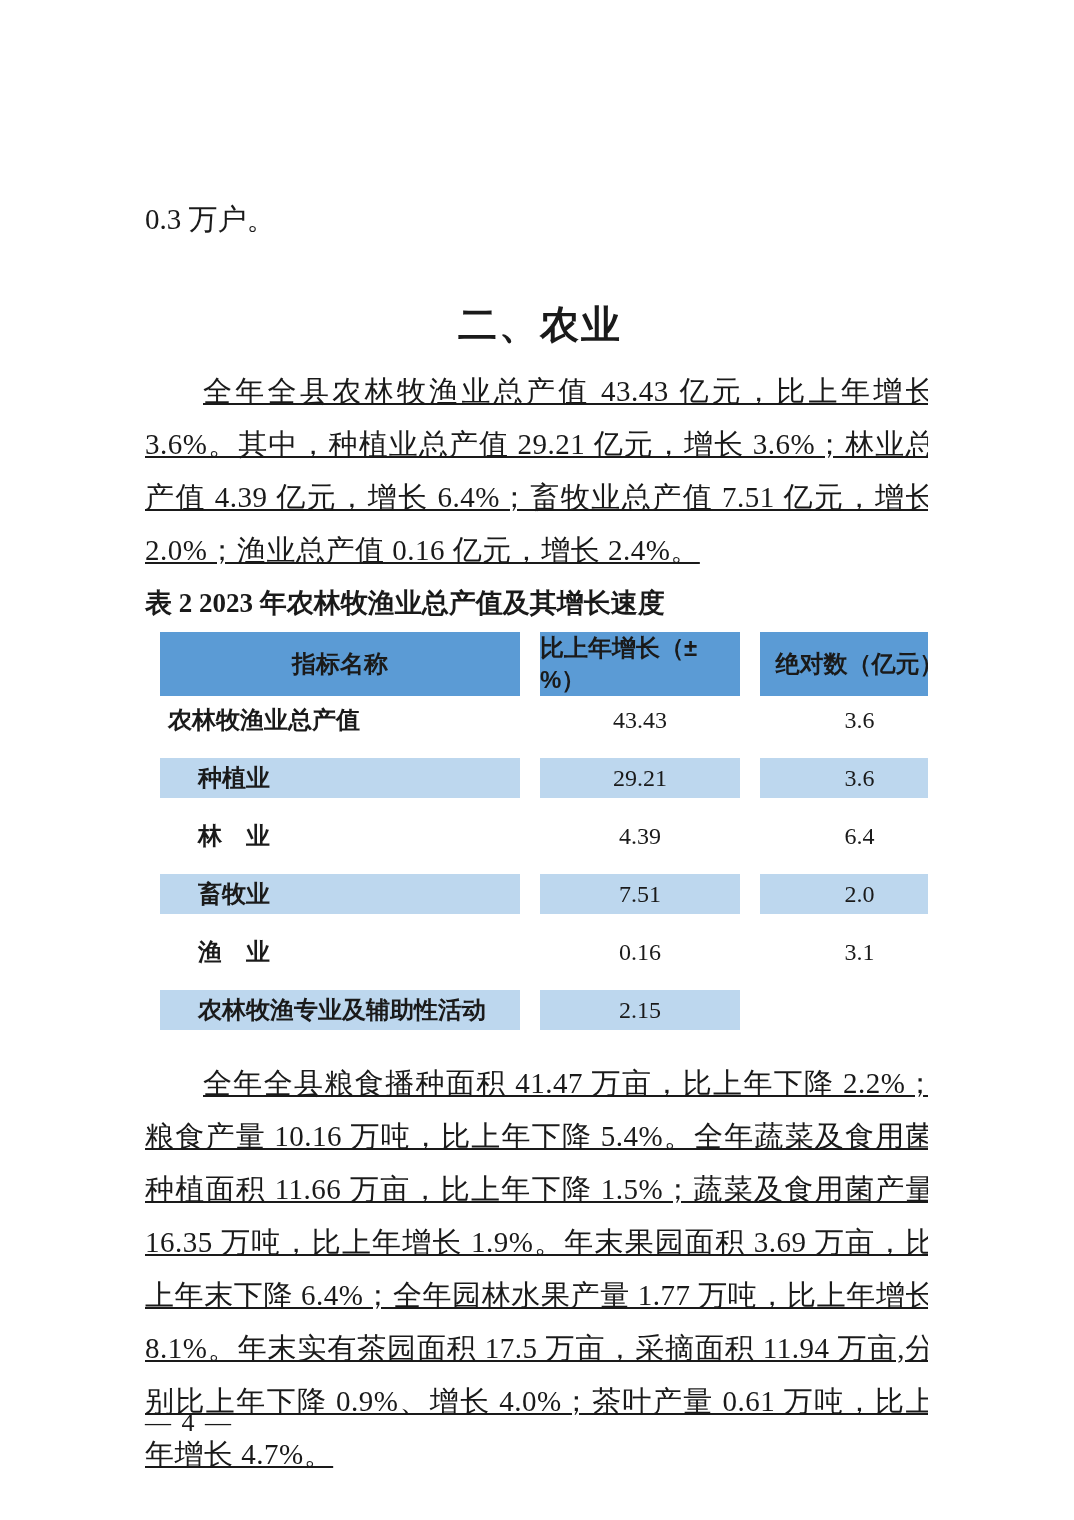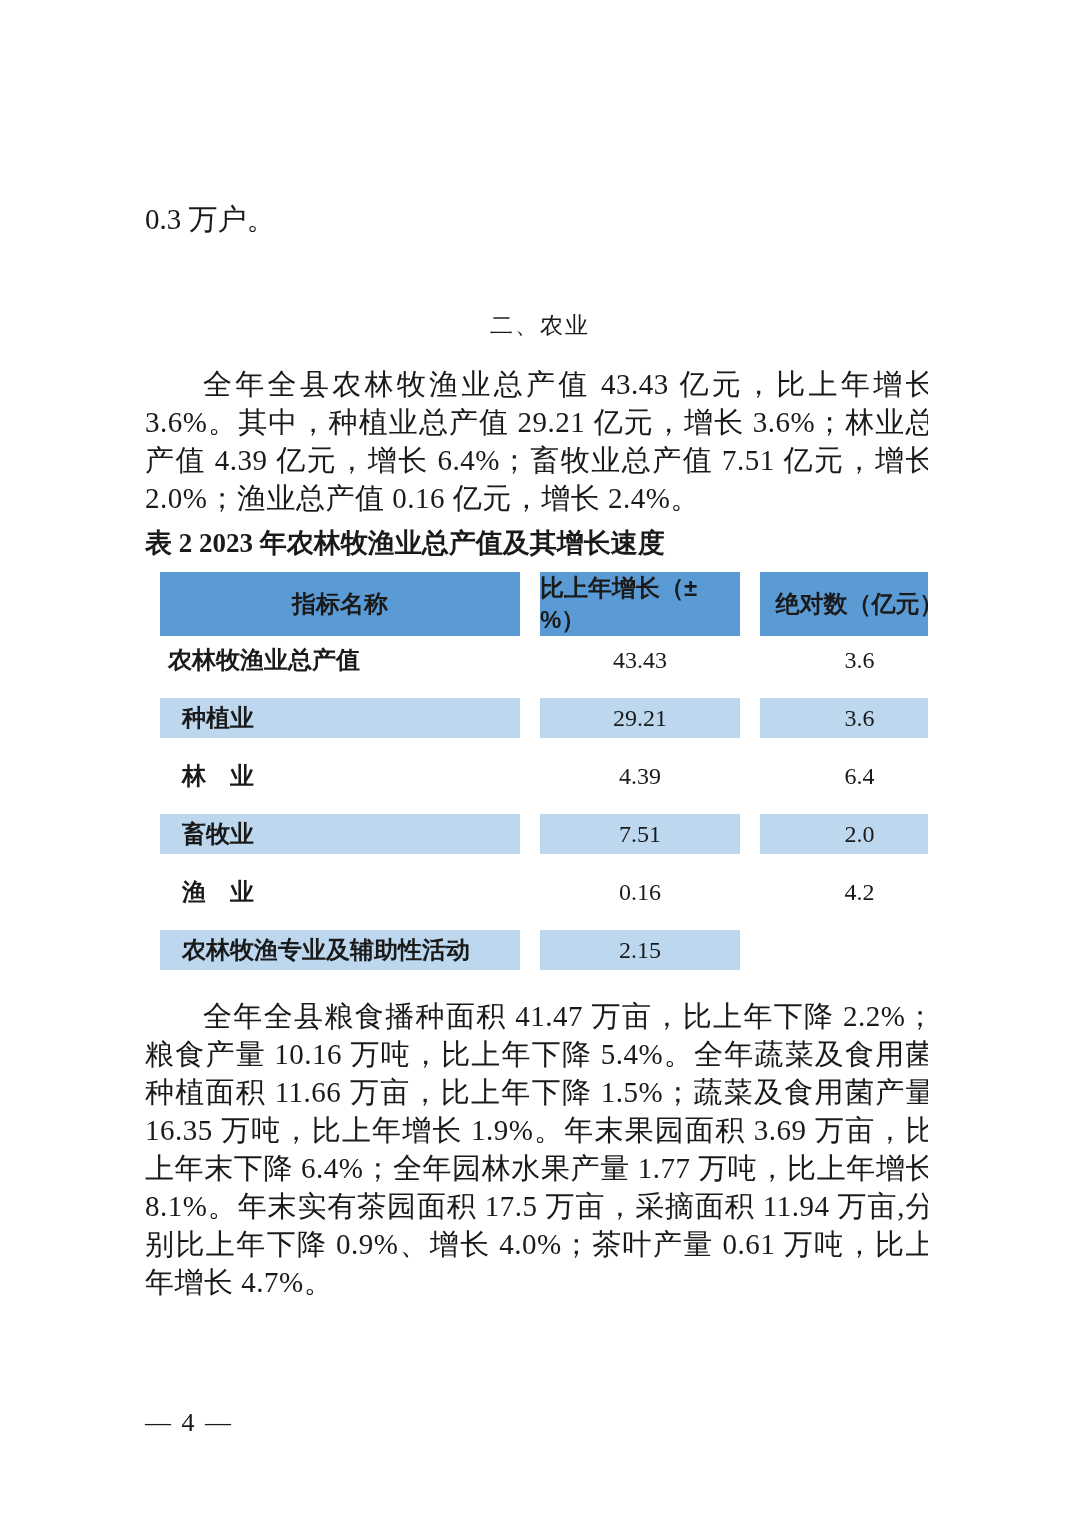--- a/index.html
+++ b/index.html
@@ -29,32 +29,33 @@
   }
   .carryover {
     margin: 193px 0 0 0;
     font-size: 29px;
     line-height: 53px;
   }
   .section-heading {
     margin: 56px 0 0 0;
     text-align: center;
     font-family: "Liberation Sans", "DejaVu Sans", sans-serif;
-    font-weight: normal;
-    font-size: 23px;
+    font-weight: bold;
+    font-size: 39px;
     line-height: 46px;
     letter-spacing: 2px;
   }
   .para {
     margin: 17px 0 0 0;
     font-size: 29px;
-    line-height: 38px;
+    line-height: 53px;
     text-align: justify;
     text-indent: 2em;
     letter-spacing: 0.5px;
+    text-decoration: underline;
   }
   .para2 { margin-top: 27px; }
   .table-title {
     margin: 9px 0 0 0;
     font-weight: bold;
     font-size: 27px;
     line-height: 34px;
   }
   .stat-table {
     margin: 12px 0 0 15px;
@@ -80,21 +81,21 @@
   .cell {
     display: flex;
     align-items: center;
   }
   .cell.label {
     padding-left: 8px;
     font-family: "Liberation Sans", "DejaVu Sans", sans-serif;
     font-weight: bold;
     font-size: 24px;
   }
-  .cell.label.sub { padding-left: 22px; }
+  .cell.label.sub { padding-left: 38px; }
   .cell.num {
     justify-content: center;
     font-size: 24px;
   }
   .page-number {
     position: absolute;
     left: 145px;
     bottom: 82px;
     font-size: 26px;
     letter-spacing: 2px;
@@ -137,21 +138,21 @@
             <div class="cell num">6.4</div>
           </div>
           <div class="trow alt">
             <div class="cell label sub">畜牧业</div>
             <div class="cell num">7.51</div>
             <div class="cell num">2.0</div>
           </div>
           <div class="trow">
             <div class="cell label sub">渔　业</div>
             <div class="cell num">0.16</div>
-            <div class="cell num">4.2</div>
+            <div class="cell num">3.1</div>
           </div>
           <div class="trow alt">
             <div class="cell label sub">农林牧渔专业及辅助性活动</div>
             <div class="cell num">2.15</div>
           </div>
         </div>
     </div>
 
     <p class="para para2">全年全县粮食播种面积 41.47 万亩，比上年下降 2.2%；粮食产量 10.16 万吨，比上年下降 5.4%。全年蔬菜及食用菌种植面积 11.66 万亩，比上年下降 1.5%；蔬菜及食用菌产量 16.35 万吨，比上年增长 1.9%。年末果园面积 3.69 万亩，比上年末下降 6.4%；全年园林水果产量 1.77 万吨，比上年增长 8.1%。年末实有茶园面积 17.5 万亩，采摘面积 11.94 万亩,分别比上年下降 0.9%、增长 4.0%；茶叶产量 0.61 万吨，比上年增长 4.7%。</p>
 

